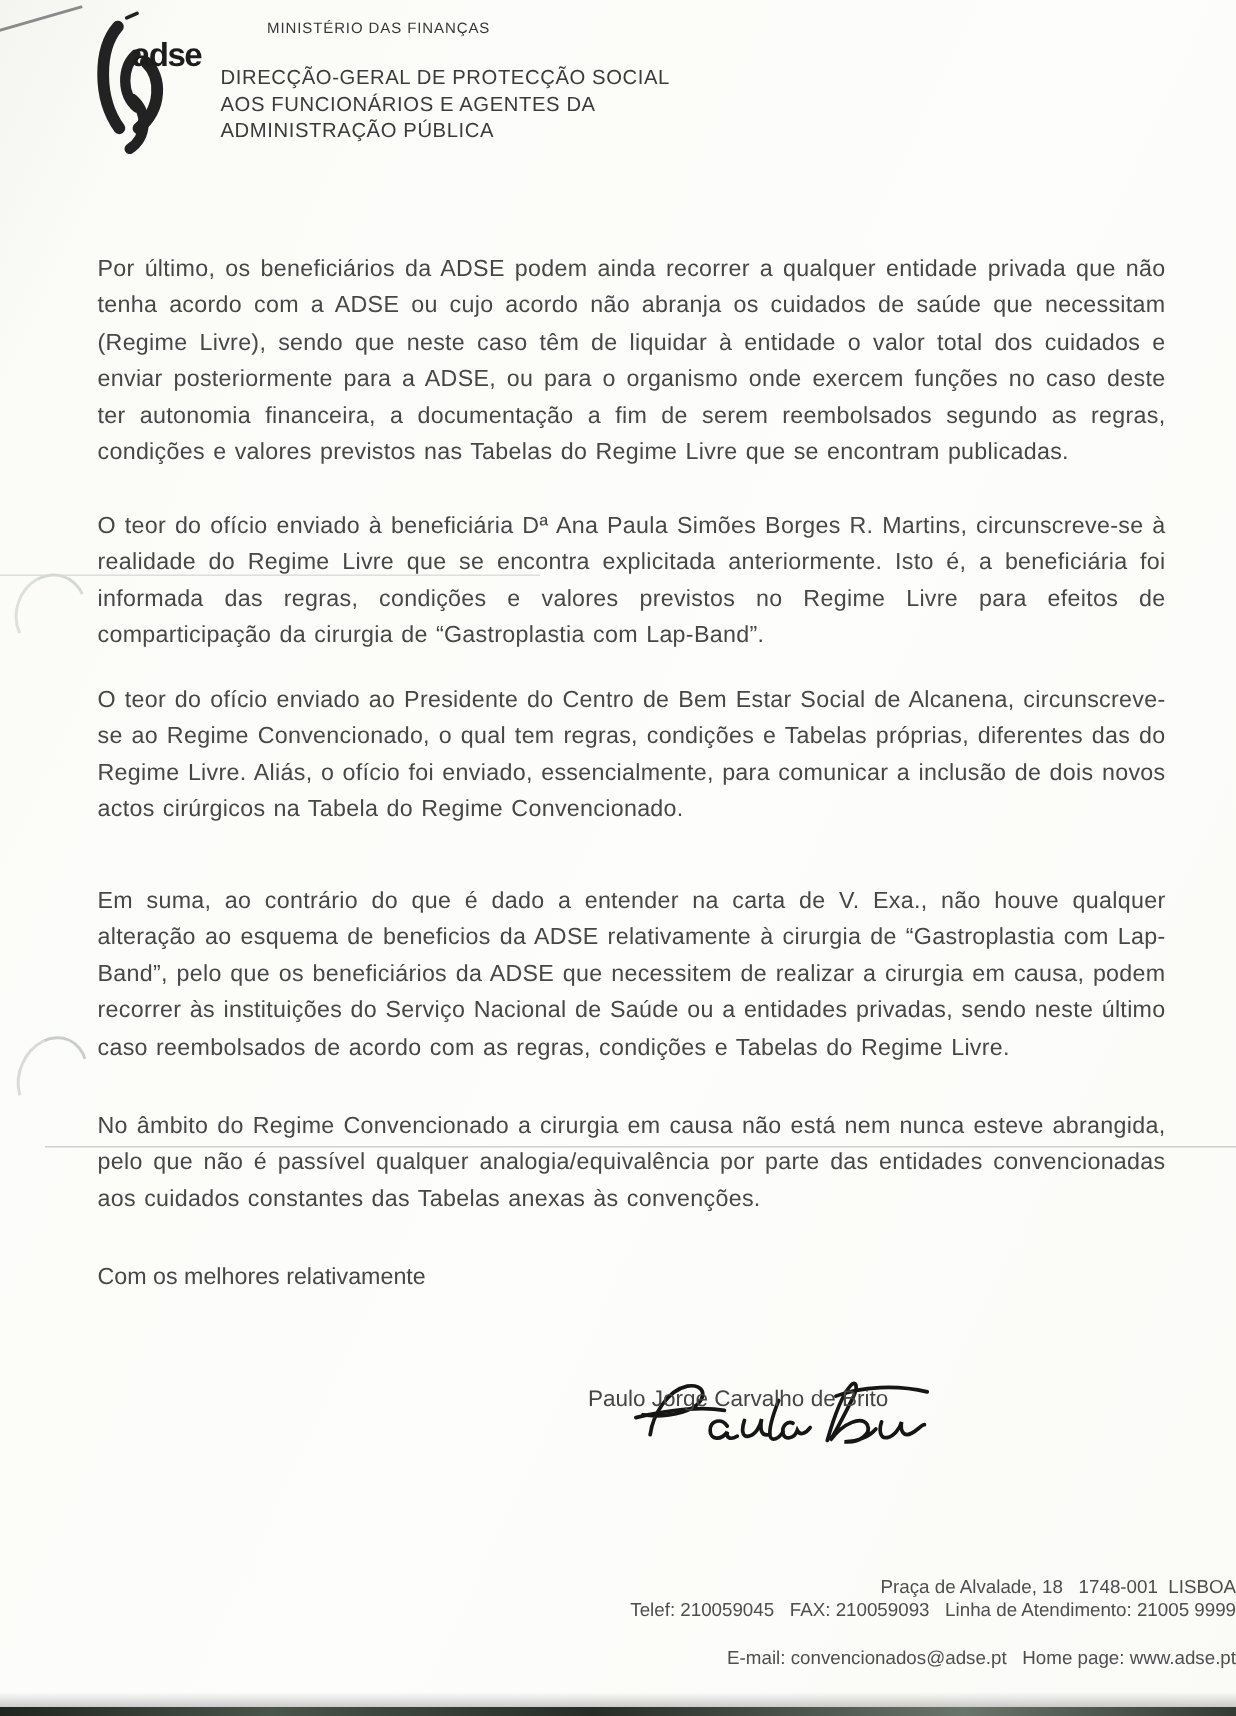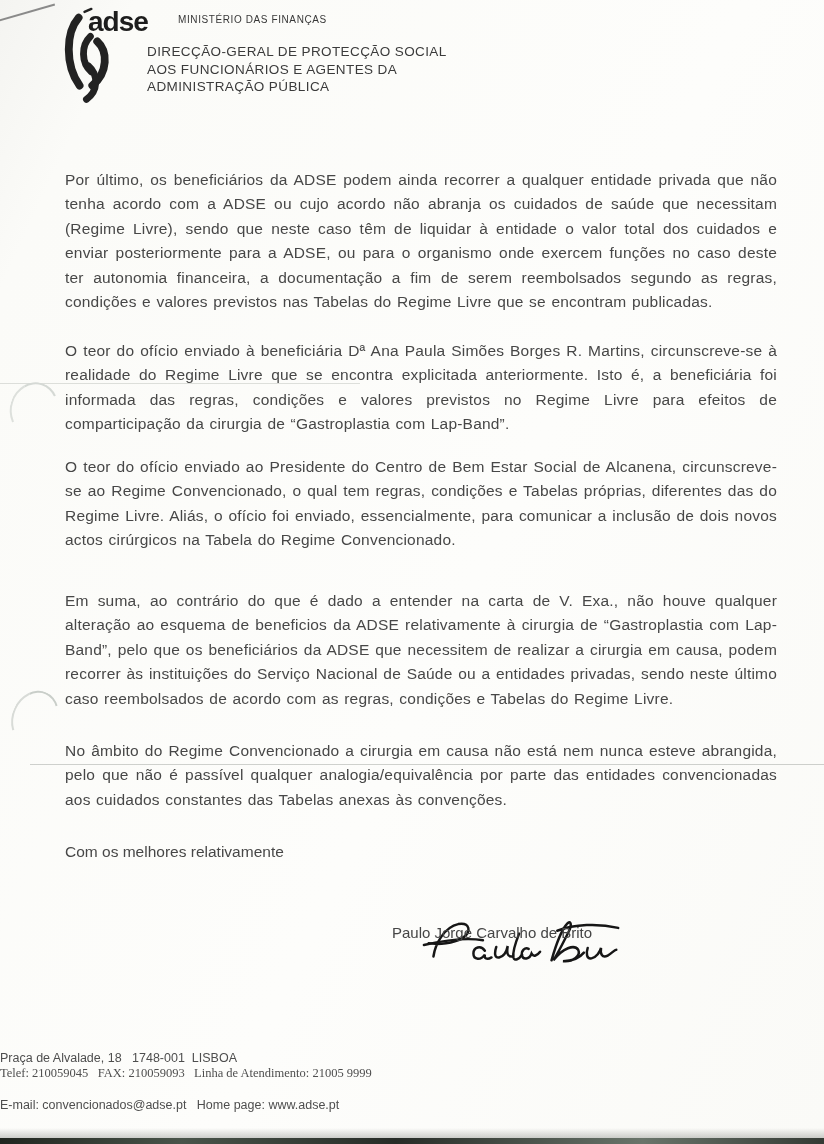--- a/index.html
+++ b/index.html
@@ -3,40 +3,40 @@
 <meta charset="utf-8">
 <style>
   html,body{margin:0;padding:0;background:#e8e8e6;}
   .page{
     position:relative; width:824px; height:1144px; overflow:hidden;
     background:linear-gradient(115deg,#f4f4f1 0%,#fbfbf8 10%,#fdfdfb 55%,#fafaf7 100%);
     font-family:"Liberation Sans", sans-serif; color:#454545;
   }
   
   .logo-arcs{position:absolute;left:60px;top:6px;}
-  .logo-text{position:absolute;left:88px;top:6px;font-size:28px;font-weight:bold;
+  .logo-text{position:absolute;left:88px;top:24px;font-size:22px;font-weight:bold;
     letter-spacing:-1px;color:#1d1d1d;}
   .ministry{position:absolute;left:178px;top:14px;font-size:10px;letter-spacing:.6px;color:#373737;}
   .dept{position:absolute;left:147px;top:43px;font-size:13.5px;line-height:17.5px;
     letter-spacing:.4px;color:#3b3b3b;}
   
   .para{position:absolute;left:65px;width:712px;font-size:15.5px;line-height:24.4px;
     text-align:justify;color:#474747;letter-spacing:.2px;word-spacing:1px;}
   .closing{position:absolute;left:65px;top:843px;font-size:15.5px;color:#474747;}
   
   .sig-title{position:absolute;left:402px;top:897px;width:230px;text-align:center;
     font-size:15px;letter-spacing:.8px;color:#3e3e3e;}
   .sig-graphic{position:absolute;left:422px;top:916px;}
   .sig-name{position:absolute;left:392px;top:924px;width:250px;text-align:left;
     font-size:15px;color:#454545;}
   
   .processed{position:absolute;left:0;top:1026px;width:824px;text-align:center;
     font-size:12.5px;font-style:italic;letter-spacing:1.2px;color:#b9bfb6;}
-  .foot{position:absolute;left:0;width:824px;text-align:left;font-size:12.5px;color:#4e4e4e;}
-  .foot.l1{top:1051px;} .foot.l2{top:1066px;font-family:Liberation Serif, serif;} .foot.l3{top:1059px;margin-top:39px;}
+  .foot{position:absolute;left:0;width:824px;text-align:right;font-size:12.5px;color:#4e4e4e;}
+  .foot.l1{top:1051px;} .foot.l2{top:1066px;} .foot.l3{top:1059px;margin-top:39px;}
   
   .crease{position:absolute;height:1px;background:rgba(140,146,140,.28);}
   .crease.c1{left:0;top:383px;width:360px;}
   .crease.c2{left:30px;top:764px;width:794px;background:rgba(120,126,120,.35);}
   .punch{position:absolute;border-radius:50%;border:2px solid transparent;}
   .punch.h1{left:10px;top:382px;width:44px;height:50px;
     border-top-color:#d5d9d5;border-left-color:#dde0dc;transform:rotate(18deg);}
   .punch.h2{left:12px;top:690px;width:42px;height:52px;
     border-top-color:#c9cec9;border-left-color:#d8dbd7;transform:rotate(24deg);}
   .corner-mark{position:absolute;left:-6px;top:12px;width:62px;height:0;

